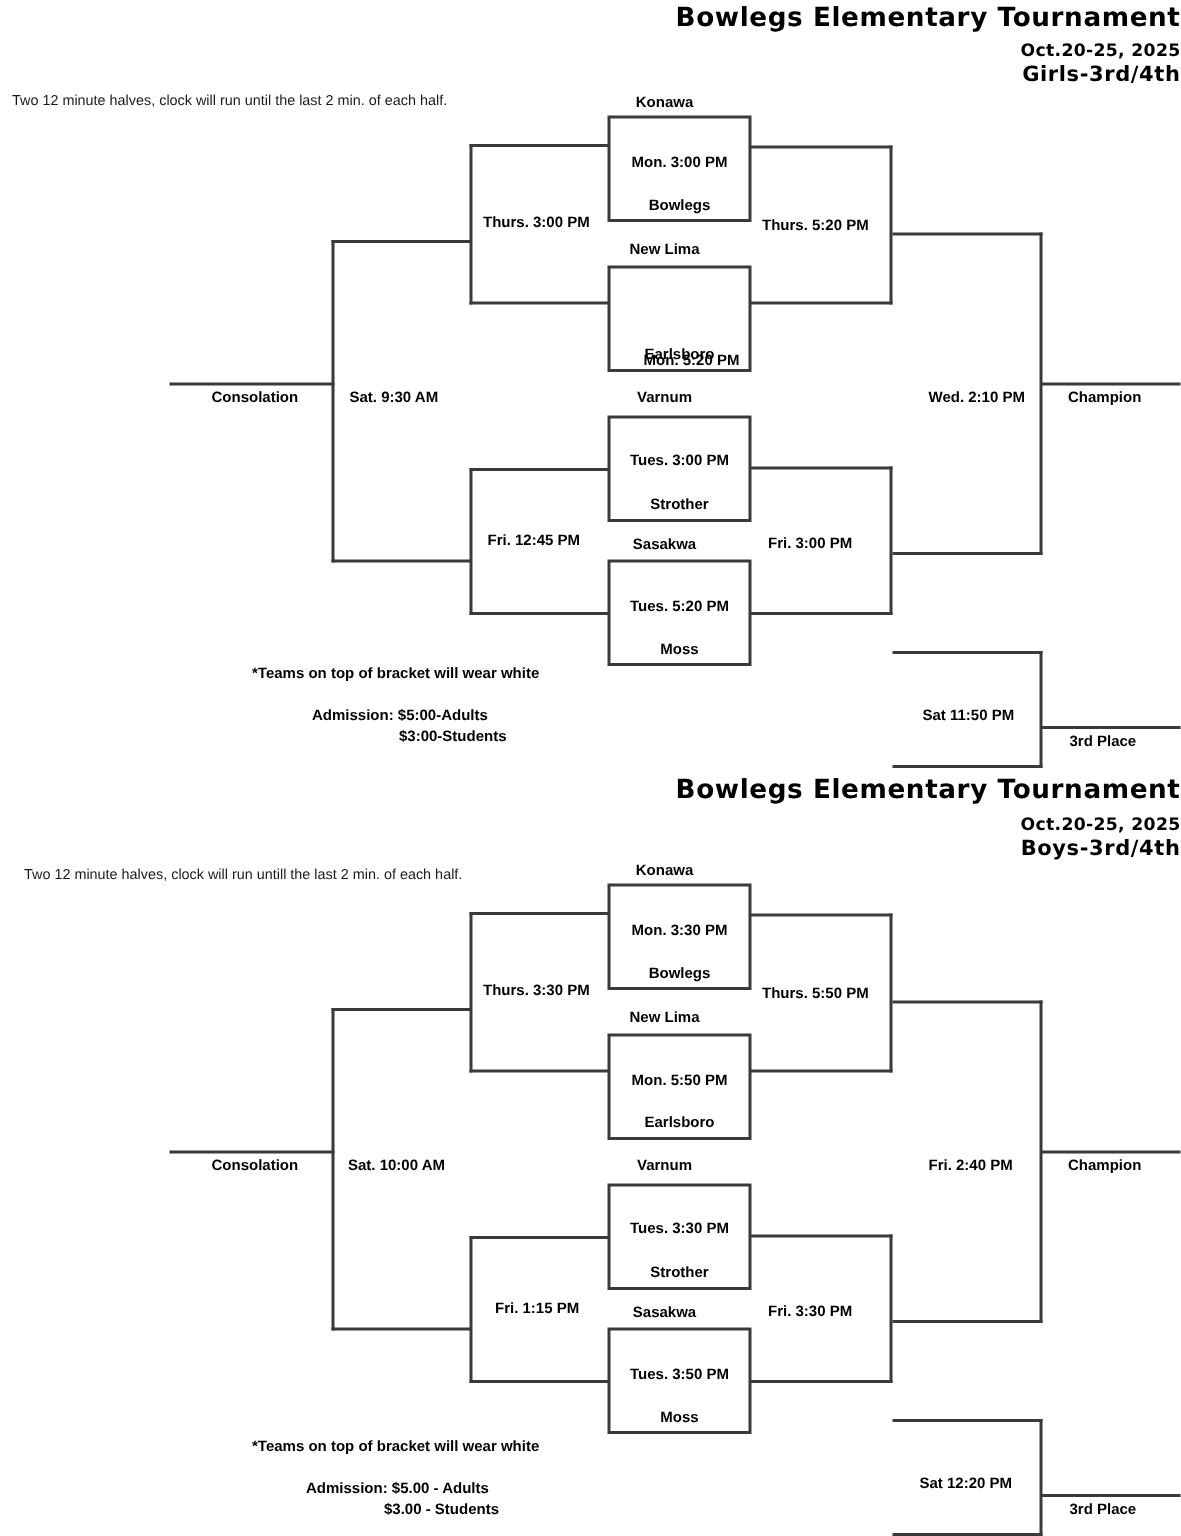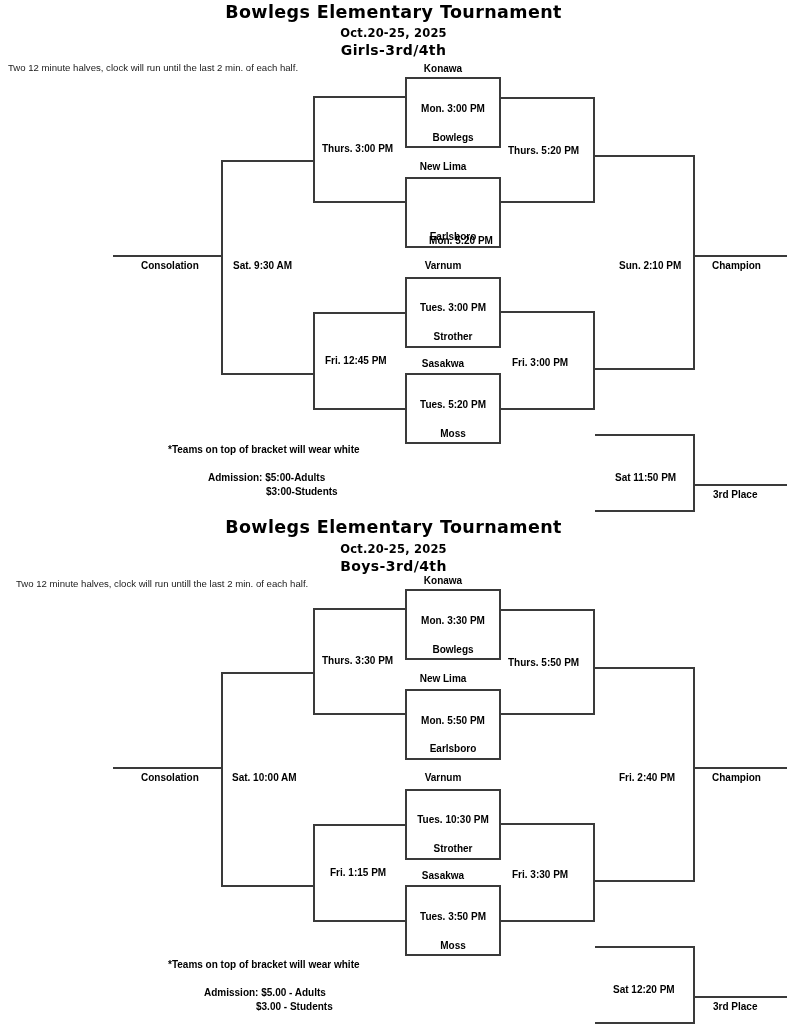--- a/index.html
+++ b/index.html
@@ -32,21 +32,21 @@
     height: 512px;
   }
   .page-girls { top: 0; }
   .page-boys  { top: 512px; }
 
   
   .title {
     position: absolute;
     left: 0;
     width: 787px;
-    text-align: center;
+    text-align: right;
     font-family: "DejaVu Sans", sans-serif;
     font-weight: bold;
     letter-spacing: 0.4px;
   }
   .title-main {
     top: 2px;
     font-size: 17.5px;
   }
   .title-dates {
     top: 26px;
@@ -234,21 +234,21 @@
     </div>
     <div class="lbl" style="left:233px; top:260px;">Sat. 9:30 AM</div>
     <div class="ln hline" style="left:113px; top:255px; width:110px;"></div>
     <div class="lbl" style="left:141px; top:260px;">Consolation</div>
 
     <div class="brk-right" style="left:595px; top:155px; width:100px; height:215px;">
       <div class="t"></div>
         <div class="b"></div>
         <div class="v"></div>
     </div>
-    <div class="lbl" style="left:619px; top:260px;">Sun. 2:10 PM</div>
+    <div class="lbl" style="left:619px; top:260px;">Wed. 2:10 PM</div>
     <div class="ln hline" style="left:694px; top:255px; width:93px;"></div>
     <div class="lbl" style="left:712px; top:260px;">Champion</div>
 
     <div class="brk-right" style="left:595px; top:434px; width:100px; height:78px;">
       <div class="t"></div>
         <div class="b"></div>
         <div class="v"></div>
     </div>
     <div class="lbl" style="left:615px; top:472px;">Sat 11:50 PM</div>
     <div class="ln hline" style="left:694px; top:484px; width:93px;"></div>
@@ -271,21 +271,21 @@
     <div class="time-in-box" style="left:405px; top:103px;">Mon. 3:30 PM</div>
     <div class="time-in-box" style="left:405px; top:132px;">Bowlegs</div>
 
     <div class="matchbox" style="left:405px; top:177px; width:96px; height:71px;"></div>
     <div class="seed-name" style="left:383px; top:161px;">New Lima</div>
     <div class="time-in-box" style="left:405px; top:203px;">Mon. 5:50 PM</div>
     <div class="time-in-box" style="left:405px; top:231px;">Earlsboro</div>
 
     <div class="matchbox" style="left:405px; top:277px; width:96px; height:71px;"></div>
     <div class="seed-name" style="left:383px; top:260px;">Varnum</div>
-    <div class="time-in-box" style="left:405px; top:302px;">Tues. 10:30 PM</div>
+    <div class="time-in-box" style="left:405px; top:302px;">Tues. 3:30 PM</div>
     <div class="time-in-box" style="left:405px; top:331px;">Strother</div>
 
     <div class="matchbox" style="left:405px; top:373px; width:96px; height:71px;"></div>
     <div class="seed-name" style="left:383px; top:358px;">Sasakwa</div>
     <div class="time-in-box" style="left:405px; top:399px;">Tues. 3:50 PM</div>
     <div class="time-in-box" style="left:405px; top:428px;">Moss</div>
 
     <div class="brk-left" style="left:313px; top:96px; width:93px; height:107px;">
       <div class="t"></div>
         <div class="b"></div>

